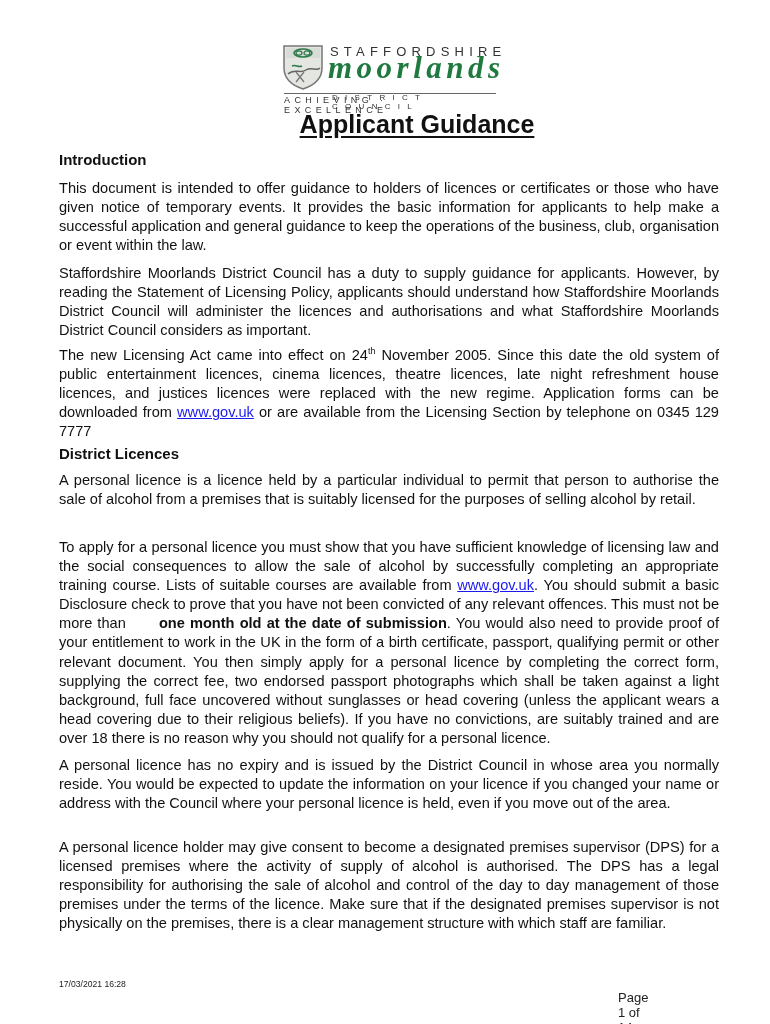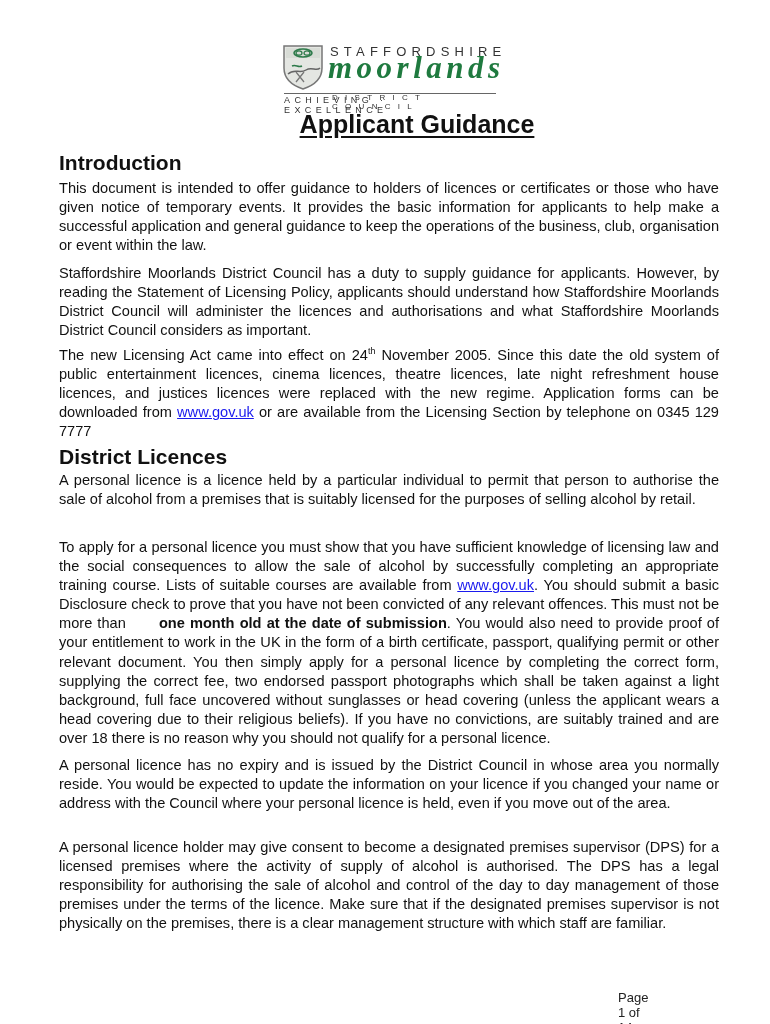--- a/index.html
+++ b/index.html
@@ -9,21 +9,21 @@
     
     .logo { position: absolute; left: 278px; top: 44px; width: 214px; height: 62px; }
     .crest { position: absolute; left: 0; top: 0; width: 42px; height: 46px; }
     .logo-line1 { position: absolute; left: 48px; top: 0px; font-size: 13px; letter-spacing: 5.2px; color: #333; font-family: "Liberation Sans", sans-serif; }
     .logo-line2 { position: absolute; left: 46px; top: 10px; font-size: 31px; font-weight: bold; font-style: italic; letter-spacing: 4.5px; color: #1f7a3f; font-family: "Liberation Serif", serif; line-height: 28px; }
     .logo-line3 { position: absolute; left: 50px; top: 37px; font-size: 8px; letter-spacing: 7.3px; color: #333; margin-top: 12px; }
     .logo-rule { position: absolute; left: 2px; top: 49px; width: 212px; height: 1px; background: #666; }
     .logo-line4 { position: absolute; left: 2px; top: 51px; font-size: 9px; letter-spacing: 4.4px; color: #333; }
 
     .title { position: absolute; left: 0; width: 770px; top: 110px; text-align: center; font-size: 25px; font-weight: bold; text-decoration: underline; text-underline-offset: 3px; padding-left: 28px; }
-    .h2 { position: absolute; left: 55px; font-size: 21px; font-weight: bold; }
+    .h2 { position: absolute; left: 55px; font-size: 15px; font-weight: bold; }
 
     .para { position: absolute; left: 55px; width: 660px; font-size: 14.6px; line-height: 19.1px; text-align: justify; text-align-last: left; }
     .para a { color: #1a1aee; text-decoration: underline; }
     .para b { font-weight: bold; margin-left: 28px; }
     sup { font-size: 9px; line-height: 0; vertical-align: super; }
 
     .footer { position: absolute; left: 55px; top: 979px; font-size: 8.6px; line-height: 11px; color: #222; }
     .footer-right { position: absolute; left: 614px; top: 990px; font-size: 13px; color: #222; }
   </style>
 </head>
@@ -66,15 +66,16 @@
 
   <div class="para" style="top:538px">
     <span>To apply for a personal licence you must show that you have sufficient knowledge of licensing law and the social consequences to allow the sale of alcohol by successfully completing an appropriate training course.  Lists of suitable courses are available from </span><a>www.gov.uk</a><span>.  You should submit a basic Disclosure check to prove that you have not been convicted of any relevant offences.  This must not be more than </span><b>one month old at the date of submission</b><span>. You would also need to provide proof of your entitlement to work in the UK in the form of a birth certificate, passport, qualifying permit or other relevant document. You then simply apply for a personal licence by completing the correct form, supplying the correct fee, two endorsed passport photographs which shall be taken against a light background, full face uncovered without sunglasses or head covering (unless the applicant wears a head covering due to their religious beliefs).  If you have no convictions, are suitably trained and are over 18 there is no reason why you should not qualify for a personal licence.</span>
   </div>
 
   <div class="para" style="top:756px">A personal licence has no expiry and is issued by the District Council in whose area you normally reside.  You would be expected to update the information on your licence if you changed your name or address with the Council where your personal licence is held, even if you move out of the area.</div>
 
   <div class="para" style="top:838px">A personal licence holder may give consent to become a designated premises supervisor (DPS) for a licensed premises where the activity of supply of alcohol is authorised.  The DPS has a legal responsibility for authorising the sale of alcohol and control of the day to day management of those premises under the terms of the licence.  Make sure that if the designated premises supervisor is not physically on the premises, there is a clear management structure with which staff are familiar.</div>
 
   <div class="footer">
+    <div>17/03/2021 16:28</div>
   </div>
   <div class="footer-right">Page 1 of 14</div>
 </div>
 
 </body></html>

